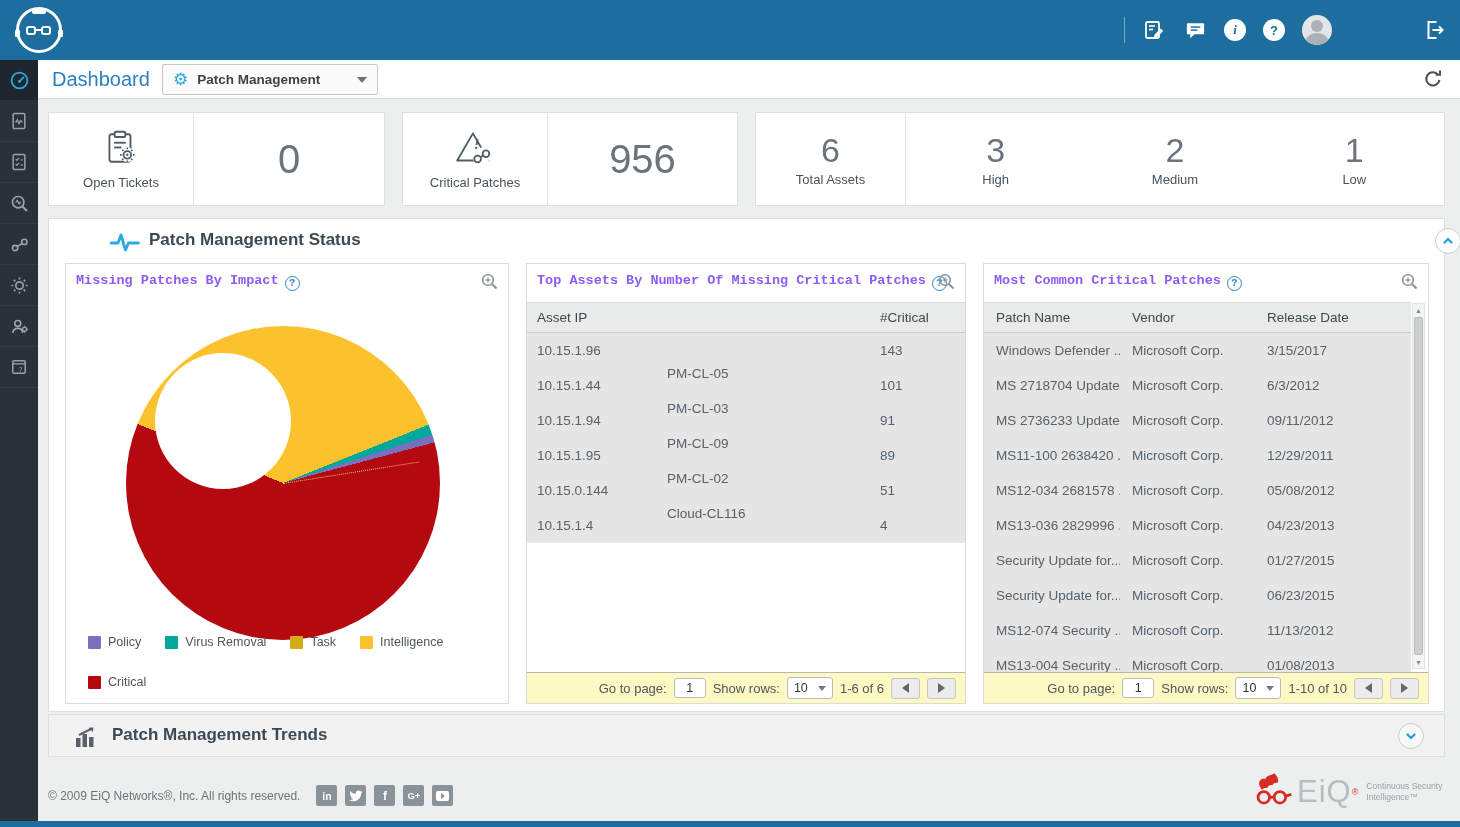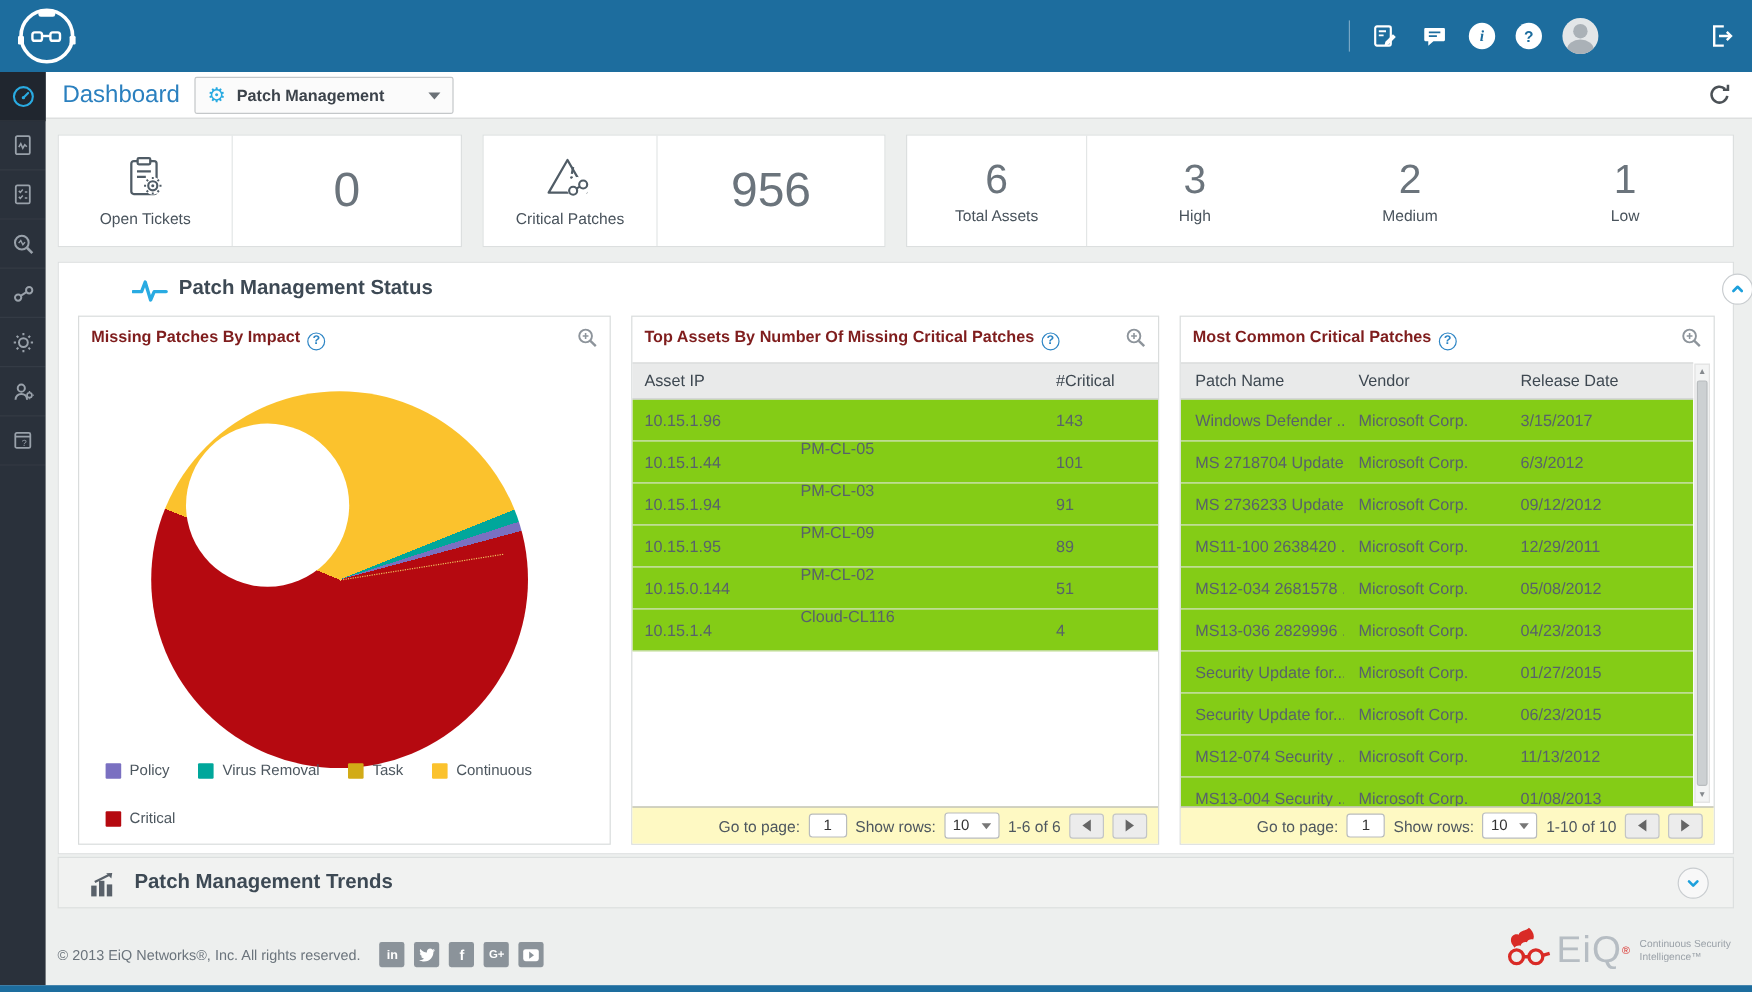--- a/index.html
+++ b/index.html
@@ -61,40 +61,40 @@
   .status-panel { position:absolute; left:48px; top:218px; width:1397px; height:494px; background:#fff; border:1px solid #dcdfdf; }
   .sec-head { position:absolute; left:0; top:0; width:100%; height:44px;margin-left:37px; }
   .sec-title { position:absolute; left:63px; top:11px; font-size:17px; font-weight:600; color:#3d4954; }
   .sec-pulse { position:absolute; left:24px; top:13px; }
   .chev-circle { position:absolute; right:20px; top:9px; width:26px; height:26px; border:1px solid #c9cdd0; border-radius:50%; background:#fff; display:flex; align-items:center; justify-content:center; cursor:pointer; }
 
   .subpanel { position:absolute; top:44px; height:441px; border:1px solid #d9dcdc; background:#fff; }
   .subpanel.p1 { left:16px; width:444px; }
   .subpanel.p2 { left:477px; width:440px; }
   .subpanel.p3 { left:934px; width:446px; }
-  .sp-title { position:absolute; left:10px; top:9px; font-size:13.5px; font-weight:bold; color:#7f1d1d; white-space:nowrap; }
+  .sp-title { position:absolute; left:10px; top:9px; font-size:13.5px; font-weight:bold; color:#8b5cf6; white-space:nowrap;font-family:Liberation Mono, monospace; }
   .help-badge { display:inline-flex; align-items:center; justify-content:center; width:15px; height:15px; border:1px solid #2d85c5; border-radius:50%; color:#2d85c5; font-size:10.5px; font-weight:bold; margin-left:6px; vertical-align:-2px; cursor:pointer; }
   .help-badge::after { content:"?"; }
   .zoom-ic { position:absolute; right:10px; top:9px; cursor:pointer; }
 
   
   .donut { position:absolute; left:60px; top:62px; width:314px; height:314px; border-radius:50%; }
   .donut-hole { position:absolute; left:89px; top:89px; width:136px; height:136px; border-radius:50%; background:#fff; }
   .donut-line { position:absolute; left:217px; top:219px; width:138px; height:0; border-top:1px dotted #eec25d; transform:rotate(-9deg); transform-origin:left center; }
   .legend { position:absolute; left:22px; bottom:14px; width:430px; display:flex; flex-wrap:wrap; row-gap:26px; }
   .leg-item { display:flex; align-items:center; margin-right:24px; font-size:12.5px; color:#4d575f; }
   .leg-swatch { width:13px; height:13px; margin-right:7px; border-radius:1px; }
 
   
   .thead { position:absolute; left:0; top:38px; right:0; height:31px; display:flex; align-items:center; background:#e9eaea; border-top:1px solid #d8dada; border-bottom:1px solid #c7c9c9; color:#3e4851; font-size:13.5px; }
   .p3 .thead { right:17px; }
   .tbody { position:absolute; left:0; top:69px; right:0; overflow:hidden; }
   .p2 .tbody { height:210px; }
   .p3 .tbody { height:341px; right:17px; }
-  .trow { display:flex; align-items:center; height:35px; border-bottom:1px solid #e5e7e7; color:#58626a; font-size:13.5px; background:#84cc16; }
+  .trow { display:flex; align-items:center; height:35px; border-bottom:1px solid #e5e7e7; color:#58626a; font-size:13.5px; background:#e5e5e5; }
   .tcell, .th { padding-left:10px; white-space:nowrap; overflow:hidden; }
   .p2 .c0 { width:130px; } .p2 .c1 { width:213px;margin-top:46px; } .p2 .c2 { flex:1; }
   .p3 .c0 { width:136px; } .p3 .c1 { width:135px; } .p3 .c2 { flex:1; }
   .p3 .tcell, .p3 .th { padding-left:12px; }
 
   
   .pgbar { position:absolute; left:0; right:0; bottom:0; height:31px; border-top:1px solid #b4b6b7; background:#fef9c3; display:flex; align-items:center; justify-content:flex-end; gap:7px; padding-right:9px; font-size:13px; color:#4e575f; }
   .pg-input { width:32px; height:20px; border:1px solid #b9bcbe; border-radius:3px; text-align:center; font-size:12.5px; color:#333; font-family:"Liberation Sans", sans-serif; }
   .pg-select { width:46px; height:22px; border:1px solid #b9bcbe; border-radius:3px; display:flex; align-items:center; justify-content:space-between; padding:0 6px; font-size:12.5px; color:#333; background:#fff; cursor:pointer; }
   .caret-sm { width:0; height:0; border-left:4px solid transparent; border-right:4px solid transparent; border-top:5px solid #777; }
@@ -341,21 +341,21 @@
           <span class="leg-item">
             <span class="leg-swatch" style="background: rgb(0, 167, 155);"></span>
             <span>Virus Removal</span>
           </span>
           <span class="leg-item">
             <span class="leg-swatch" style="background: rgb(210, 171, 23);"></span>
             <span>Task</span>
           </span>
           <span class="leg-item">
             <span class="leg-swatch" style="background: rgb(251, 194, 45);"></span>
-            <span>Continuous</span>
+            <span>Intelligence</span>
           </span>
           <span class="leg-item">
             <span class="leg-swatch" style="background: rgb(181, 9, 16);"></span>
             <span>Critical</span>
           </span>
         </div>
     </div>
 
     <div class="subpanel p2">
       <div class="sp-title">
@@ -448,21 +448,21 @@
             <span class="tcell c2">3/15/2017</span>
           </div>
           <div class="trow">
             <span class="tcell c0">MS 2718704 Update...</span>
             <span class="tcell c1">Microsoft Corp.</span>
             <span class="tcell c2">6/3/2012</span>
           </div>
           <div class="trow">
             <span class="tcell c0">MS 2736233 Update...</span>
             <span class="tcell c1">Microsoft Corp.</span>
-            <span class="tcell c2">09/12/2012</span>
+            <span class="tcell c2">09/11/2012</span>
           </div>
           <div class="trow">
             <span class="tcell c0">MS11-100 2638420 ...</span>
             <span class="tcell c1">Microsoft Corp.</span>
             <span class="tcell c2">12/29/2011</span>
           </div>
           <div class="trow">
             <span class="tcell c0">MS12-034 2681578 ...</span>
             <span class="tcell c1">Microsoft Corp.</span>
             <span class="tcell c2">05/08/2012</span>
@@ -529,21 +529,21 @@
     </span>
     <span class="trends-title">Patch Management Trends</span>
     <span class="chev-circle">
       <svg width="12" height="12" viewBox="0 0 12 12">
           <polyline points="2.5 4.5 6 8 9.5 4.5" fill="none" stroke="#1da0dc" stroke-width="2.2" stroke-linecap="round" stroke-linejoin="round"></polyline>
         </svg>
     </span>
   </div>
 
   <div class="footer-row">
-    <span class="copyright">© 2013 EiQ Networks®, Inc. All rights reserved.</span>
+    <span class="copyright">© 2009 EiQ Networks®, Inc. All rights reserved.</span>
     <span class="soc li"></span>
     <span class="soc tw">
       <svg width="14" height="14" viewBox="0 0 16 16">
           <path d="M15.4 3 c-.5.3-1.1.5-1.7.6 .6-.4 1.1-1 1.3-1.7 -.6.4-1.2.6-1.9.8 -.6-.6-1.4-1-2.3-1 -1.7 0-3.1 1.4-3.1 3.1 0 .2 0 .5.1.7 C5.2 5.4 2.9 4.1 1.4 2.2 c-.3.5-.4 1-.4 1.6 0 1.1.5 2 1.4 2.6 -.5 0-1-.2-1.4-.4 0 1.5 1.1 2.8 2.5 3.1 -.3.1-.5.1-.8.1 -.2 0-.4 0-.6-.1 .4 1.2 1.5 2.1 2.9 2.2 -1.1.8-2.4 1.3-3.9 1.3 -.3 0-.5 0-.8 0 1.4.9 3 1.4 4.8 1.4 5.7 0 8.8-4.7 8.8-8.8 v-.4 c.6-.4 1.1-1 1.5-1.6z" fill="#fff"></path>
         </svg>
     </span>
     <span class="soc fb"></span>
     <span class="soc gp"></span>
     <span class="soc yt">
         <span class="yt-btn">

